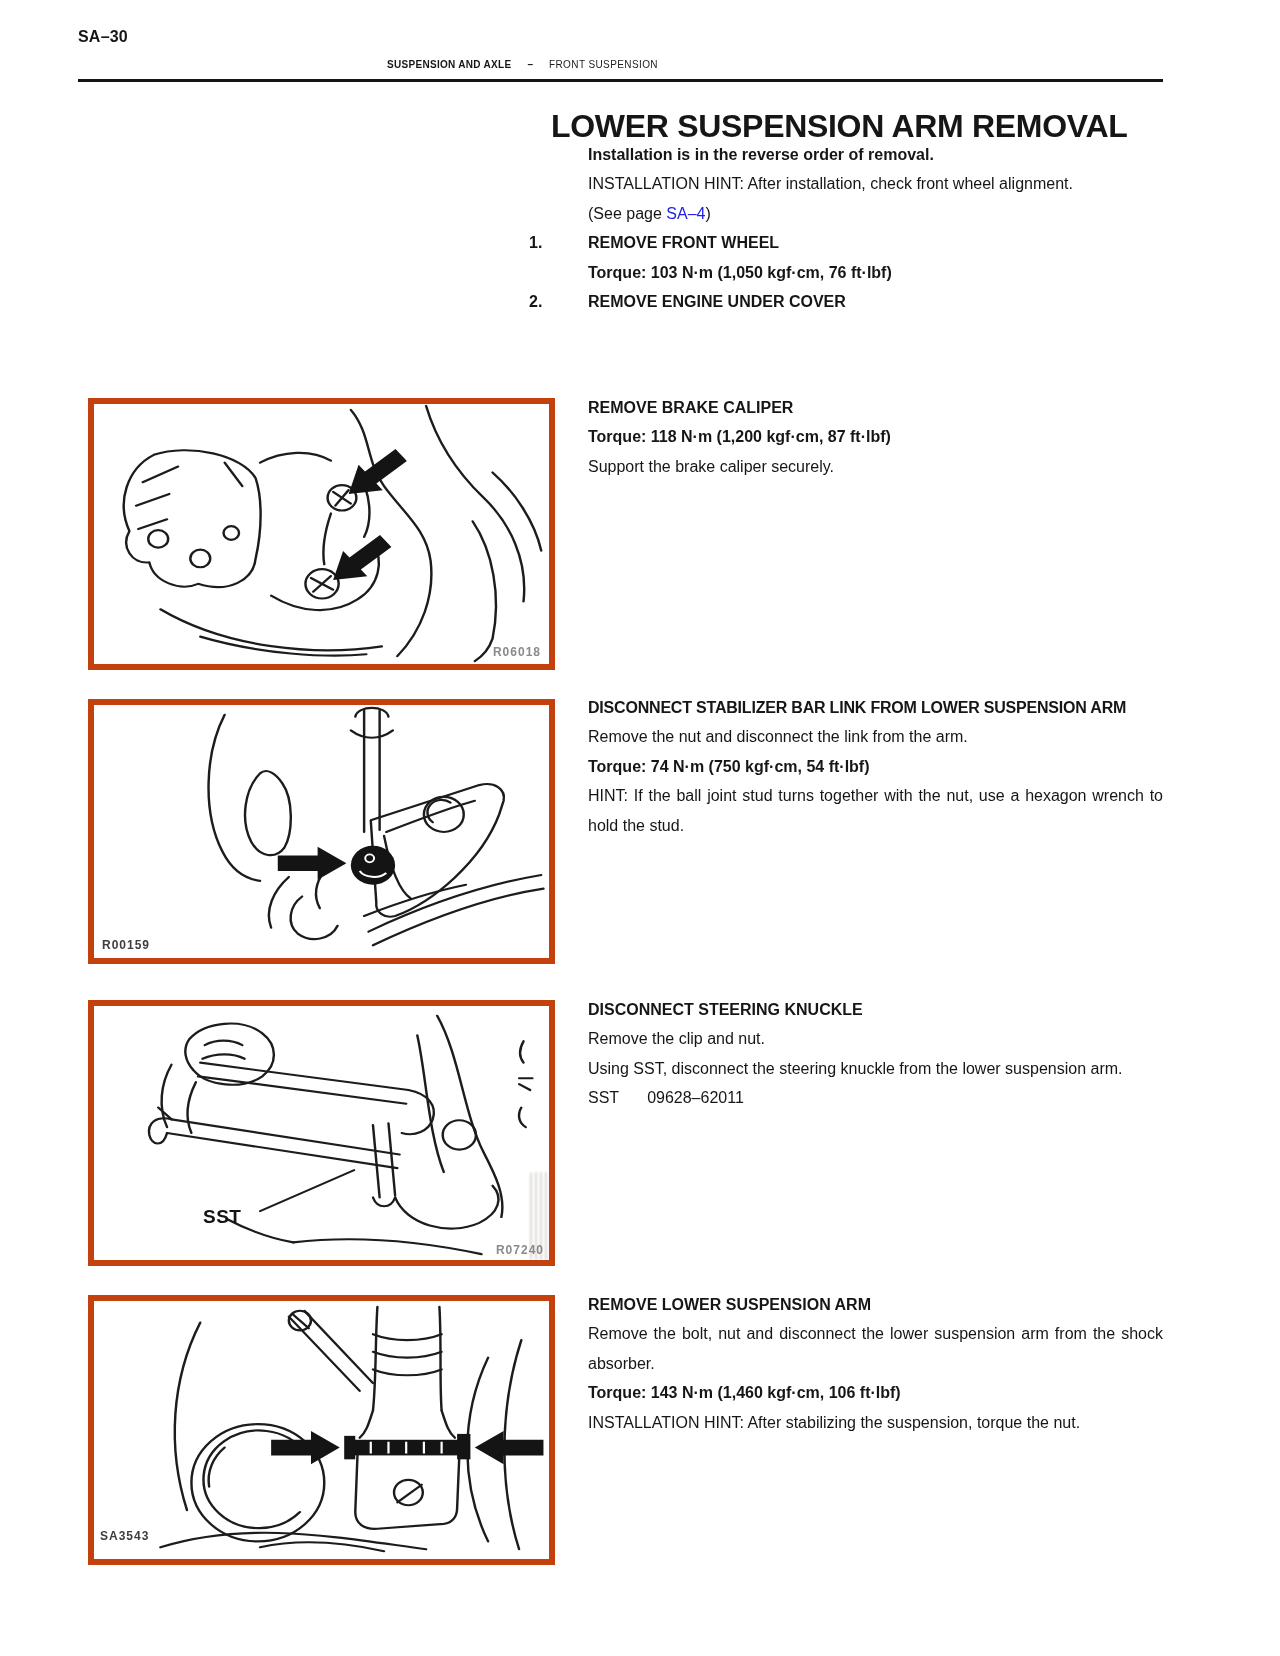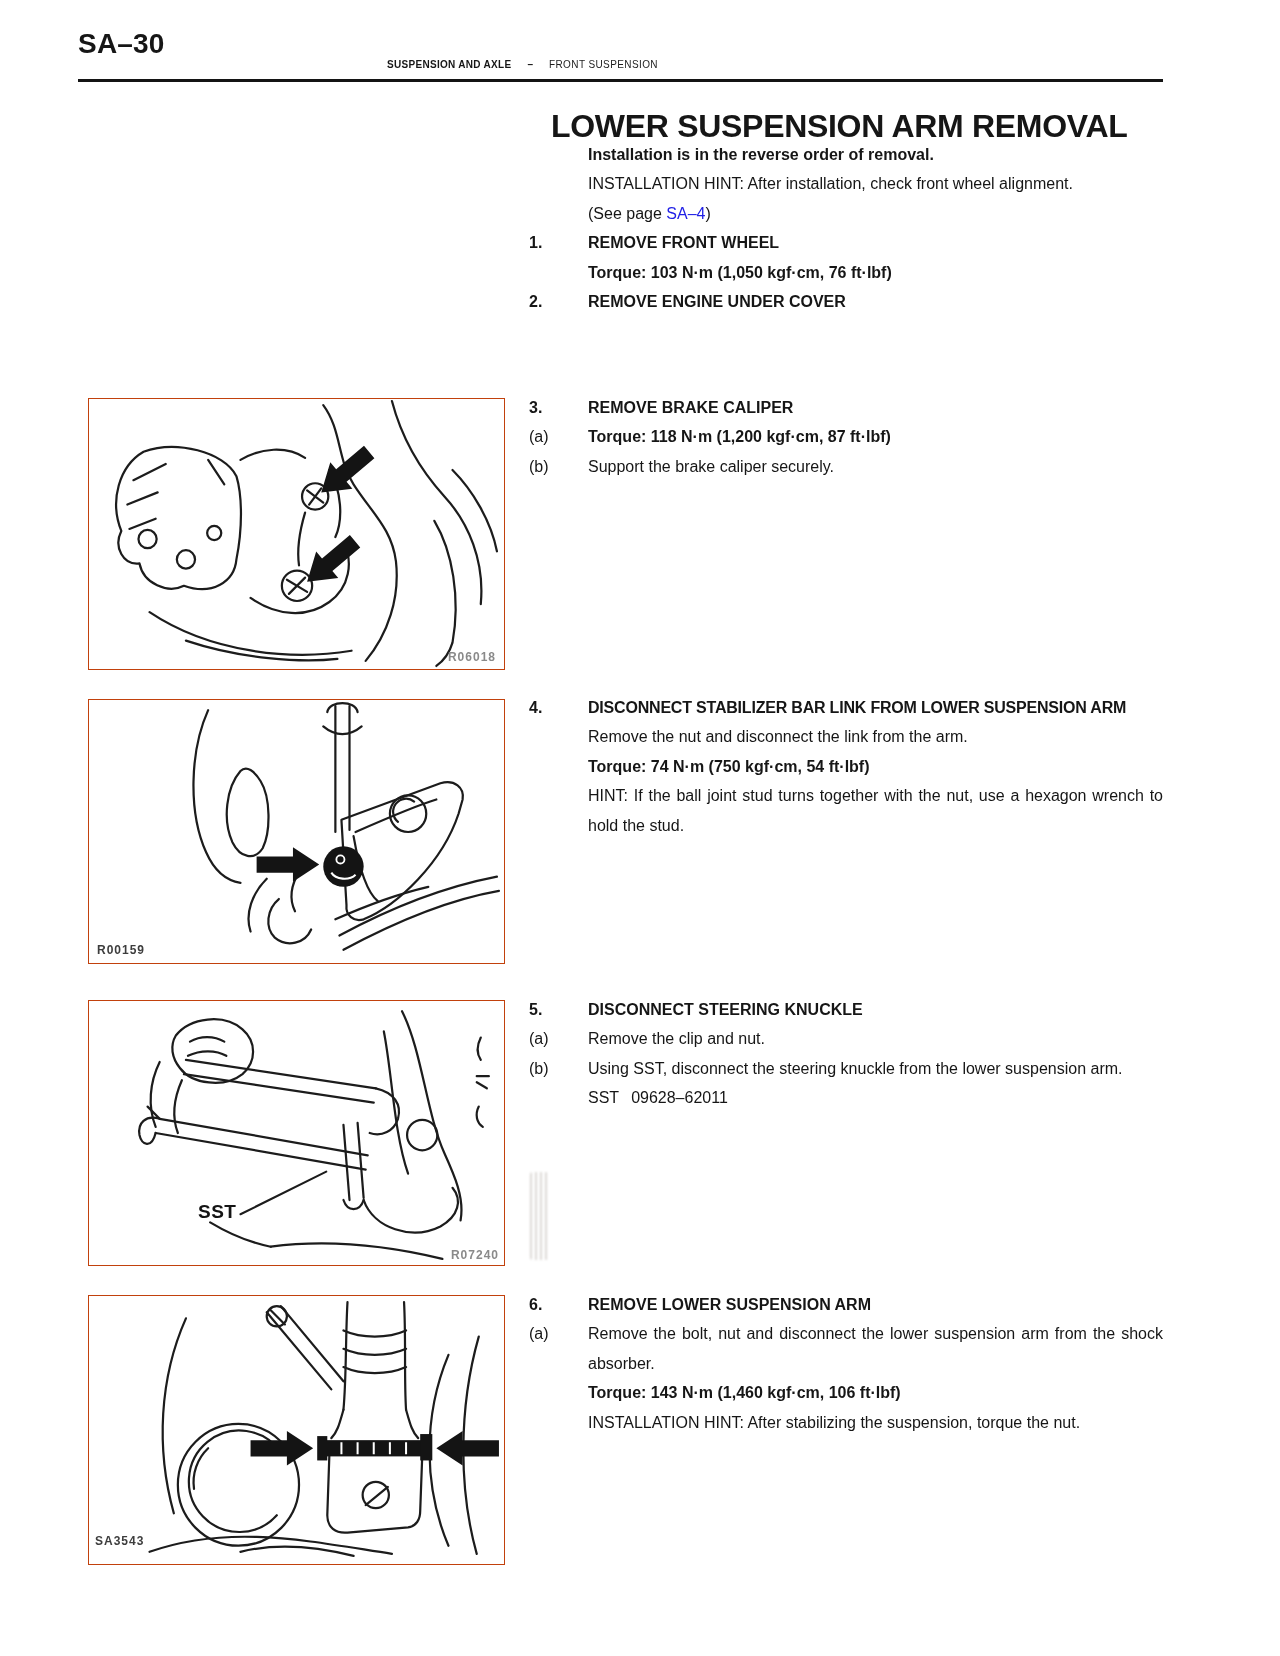--- a/index.html
+++ b/index.html
@@ -3,42 +3,42 @@
 <meta charset="utf-8">
 <style>
   html,body{margin:0;padding:0;}
   body{
     width:1280px;height:1656px;position:relative;background:#ffffff;
     font-family:"Liberation Sans","DejaVu Sans",sans-serif;color:#161616;
     -webkit-font-smoothing:antialiased;overflow:hidden;
   }
   .abs{position:absolute;}
   
-  .page-num{left:78px;top:28px;font-size:28px;font-weight:bold;letter-spacing:0.2px;}
+  .page-num{left:78px;top:28px;font-size:16px;font-weight:bold;letter-spacing:0.2px;}
   .crumb{left:387px;top:59px;font-size:10px;white-space:nowrap;}
   .crumb .b{font-weight:bold;letter-spacing:0.3px;}
   .crumb .dash{margin:0 16px;font-weight:bold;}
   .crumb .sub{letter-spacing:0.4px;color:#1d1d1d;}
   .rule{left:78px;top:79px;width:1085px;height:3px;background:#141414;}
   
   .title{left:539px;top:96px;font-size:32px;font-weight:bold;letter-spacing:-0.3px;white-space:nowrap;}
   
   .tblock{left:529px;width:648px;font-size:16px;line-height:29.4px;}
   .row{position:relative;padding-left:59px;}
   .num{position:absolute;left:0;top:0;font-weight:bold;}
   .alabel{position:absolute;left:0;top:0;}
   .h{font-weight:bold;}
   .j{text-align:justify;width:575px;}
   .hj{text-align:justify;width:578px;font-weight:bold;letter-spacing:-0.2px;}
   .torque{font-weight:bold;}
   .link{color:#2020e6;cursor:pointer;text-decoration:none;}
   .pre{white-space:pre;}
-  .sstgap{margin-left:12px;}
-  
-  .figure{left:88px;width:417px;border:1px solid #c2410c;background:#fff;box-sizing:border-box;}
+  .sstgap{margin-left:28px;}
+  
+  .figure{left:88px;width:467px;border:6px solid #c2410c;background:#fff;box-sizing:border-box;}
   .figure svg{display:block;width:100%;height:100%;}
   .figcode{position:absolute;font-size:12px;font-weight:bold;letter-spacing:1px;}
   .code-light{color:#8a8a8a;}
   .code-dark{color:#3d3d3d;}
   .sst-label{position:absolute;left:109px;top:200px;font-size:19px;font-weight:bold;letter-spacing:0.5px;color:#141414;}
   
   .smudge{
     left:530px;top:1172px;width:18px;height:88px;opacity:.5;
     background:repeating-linear-gradient(90deg,rgba(125,112,100,.55) 0 2px,rgba(125,112,100,0) 2px 5px);
     filter:blur(.8px);border-radius:3px;

